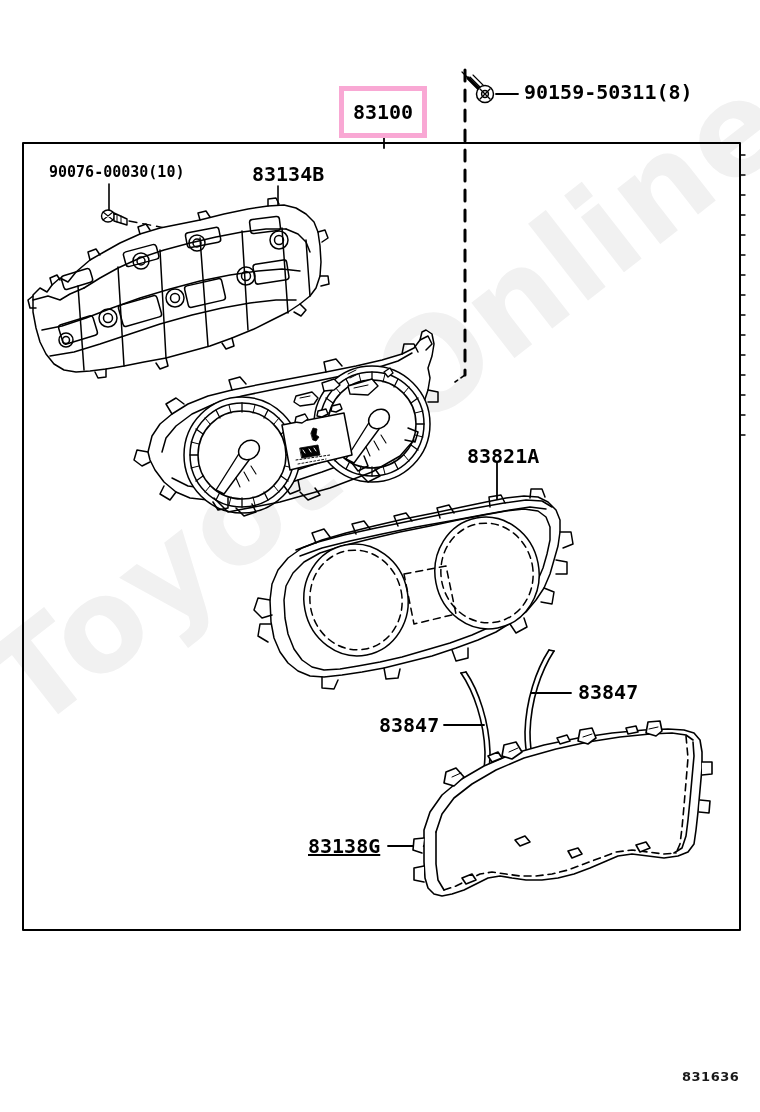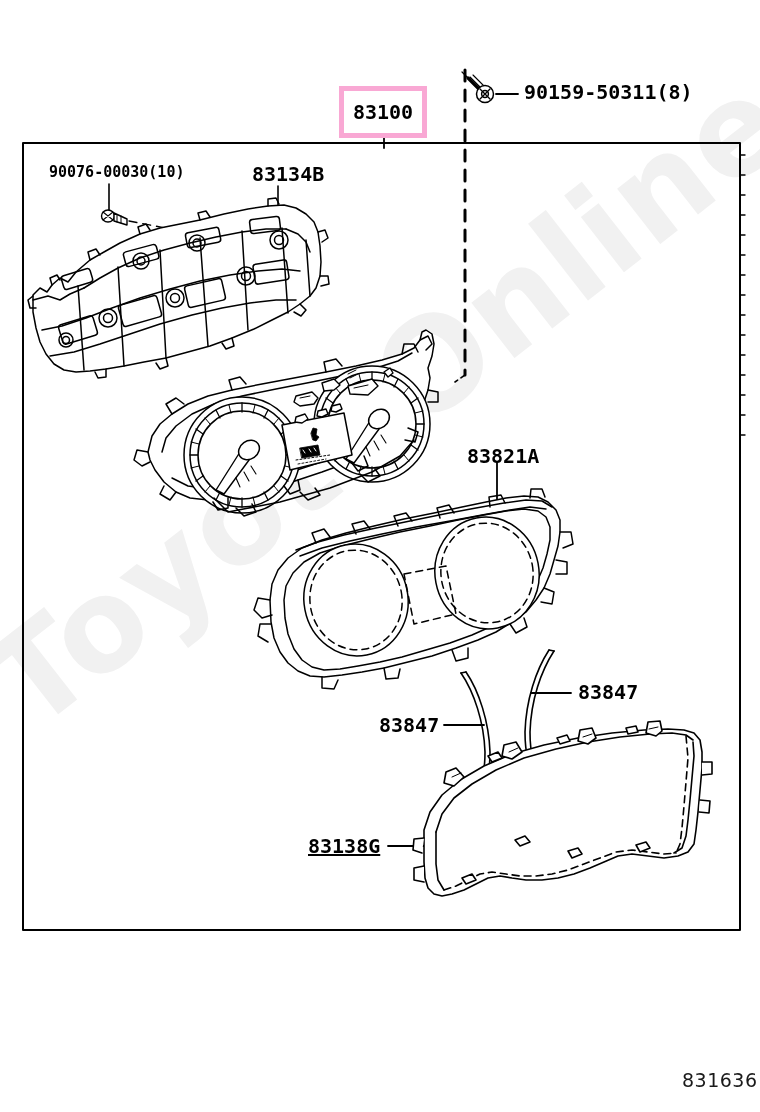--- a/index.html
+++ b/index.html
@@ -51,22 +51,22 @@
     position: static;
     font-size: 20px;
     font-weight: bold;
   }
 
   
   #figure-id {
     position: absolute;
     left: 682px; top: 1069px;
     font-family: "DejaVu Sans", sans-serif;
-    font-size: 19px;
-    font-weight: normal;
+    font-size: 13px;
+    font-weight: bold;
     color: #1a1a1a;
     letter-spacing: 0.5px;
   }
 
   
   #watermark {
     position: absolute;
     left: 0; top: 0;
     width: 760px; height: 1112px;
     pointer-events: none;

